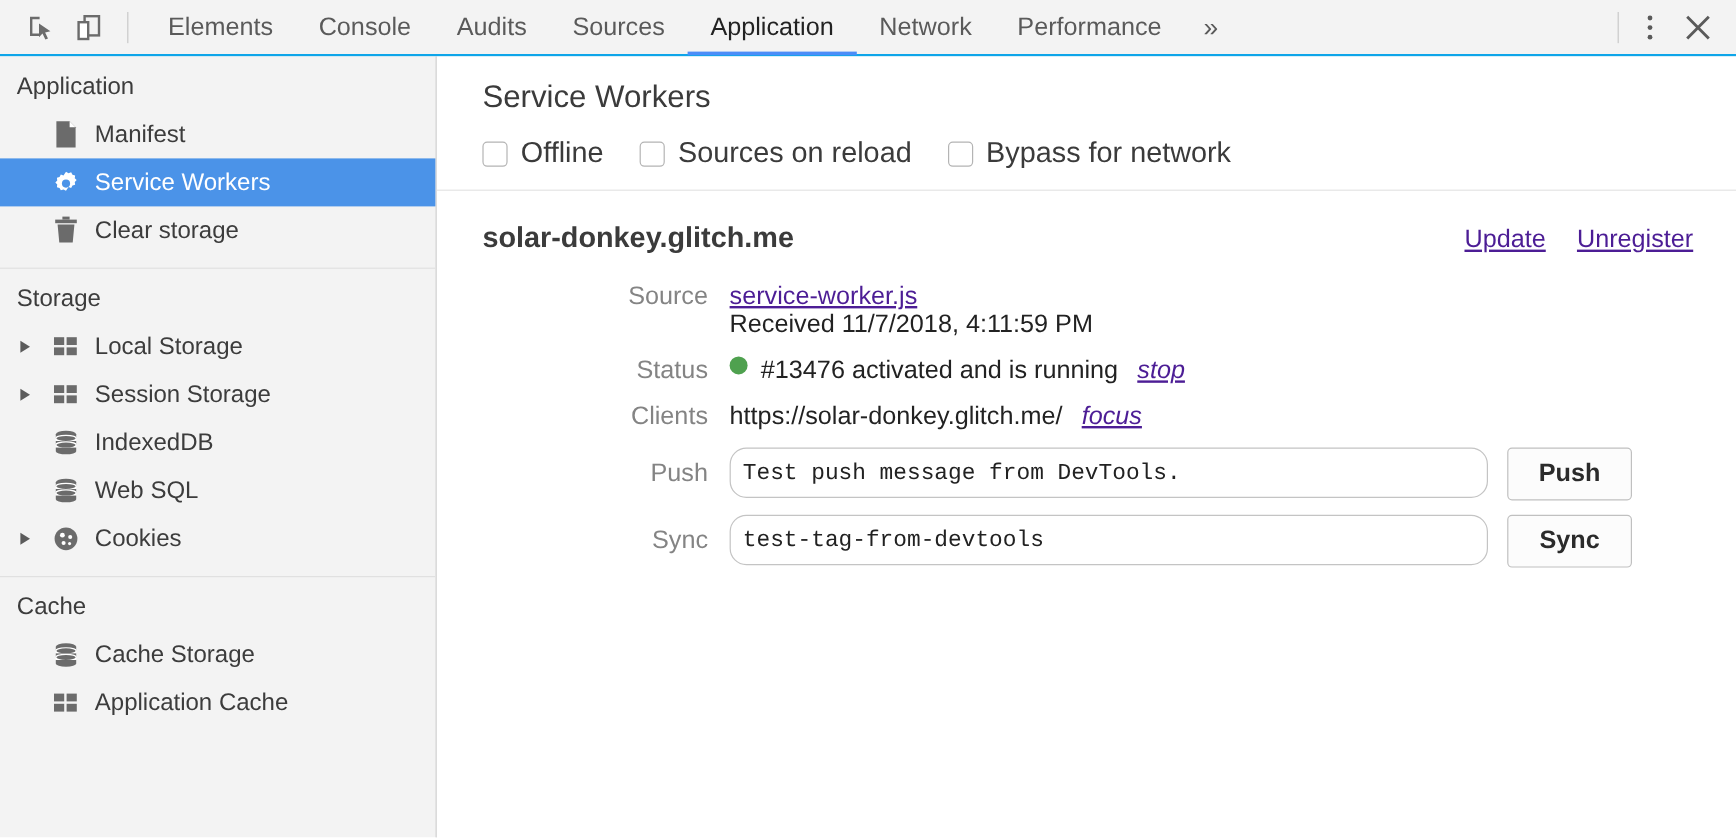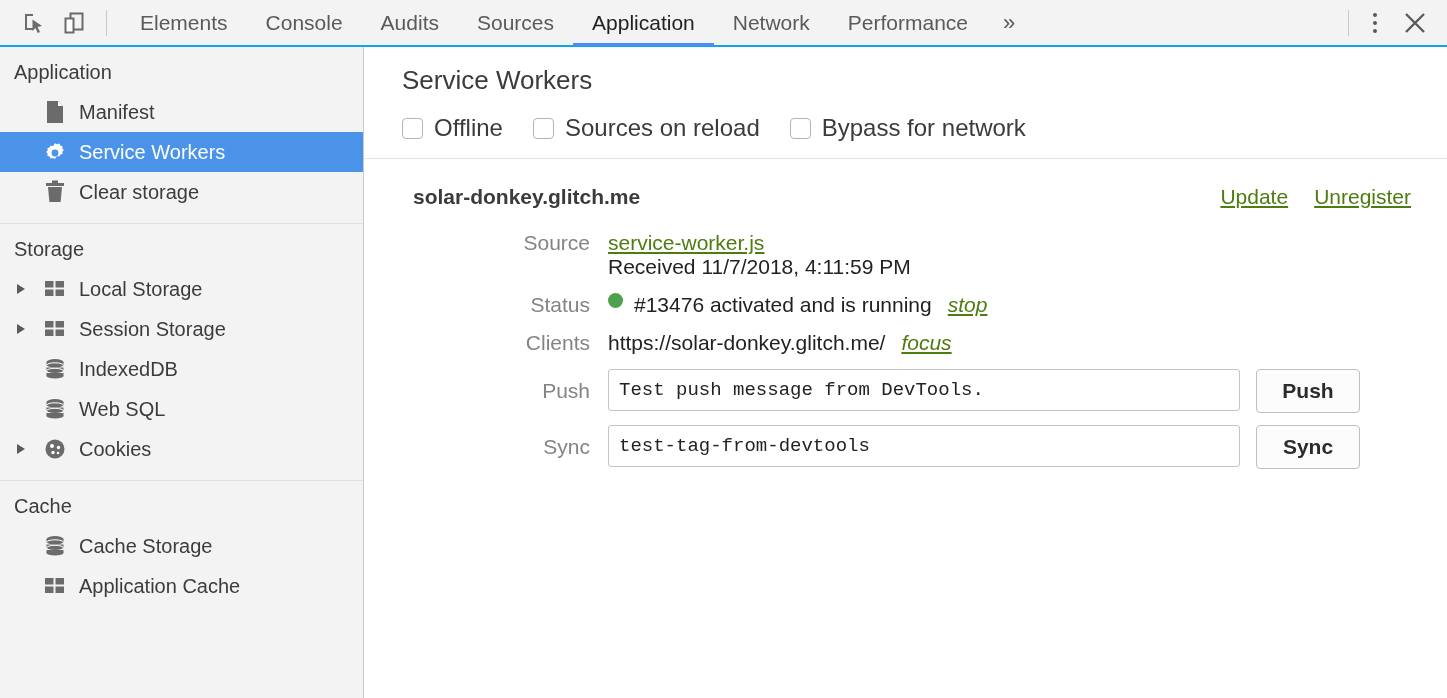--- a/index.html
+++ b/index.html
@@ -233,38 +233,37 @@
 
   
   .reg {
     padding: 26px 36px 0 38px;
   }
   .reg-head {
     display: flex;
     align-items: baseline;
   }
   .reg-origin {
-    font-size: 21px;
+    font-size: 24px;
     font-weight: bold;
     color: #3b3b3b;
-    margin-left: 11px;
   }
   .reg-actions {
     margin-left: auto;
     display: flex;
     gap: 26px;
   }
   .lnk {
     color: #1a0dab;
     text-decoration: underline;
     cursor: pointer;
     font-size: 21px;
   }
   .lnk.blue {
-    color: #4d7c0f;
+    color: #4c1d95;
   }
 
   .rows { margin-top: 22px; }
   .row {
     display: flex;
     align-items: center;
     margin-bottom: 14px;
   }
   .row-label {
     width: 206px;
@@ -291,21 +290,21 @@
     display: inline-block;
   }
   .inline-lnk {
     margin-left: 16px;
     font-style: italic;
   }
   .txt-input {
     width: 632px;
     height: 42px;
     border: 1px solid #c4c4c4;
-    border-radius: 3px;
+    border-radius: 14px;
     box-sizing: border-box;
     padding: 0 10px;
     font-family: "Liberation Mono", monospace;
     font-size: 19px;
     color: #222;
     background: #fff;
     outline: none;
   }
   .act-btn {
     margin-left: 16px;

